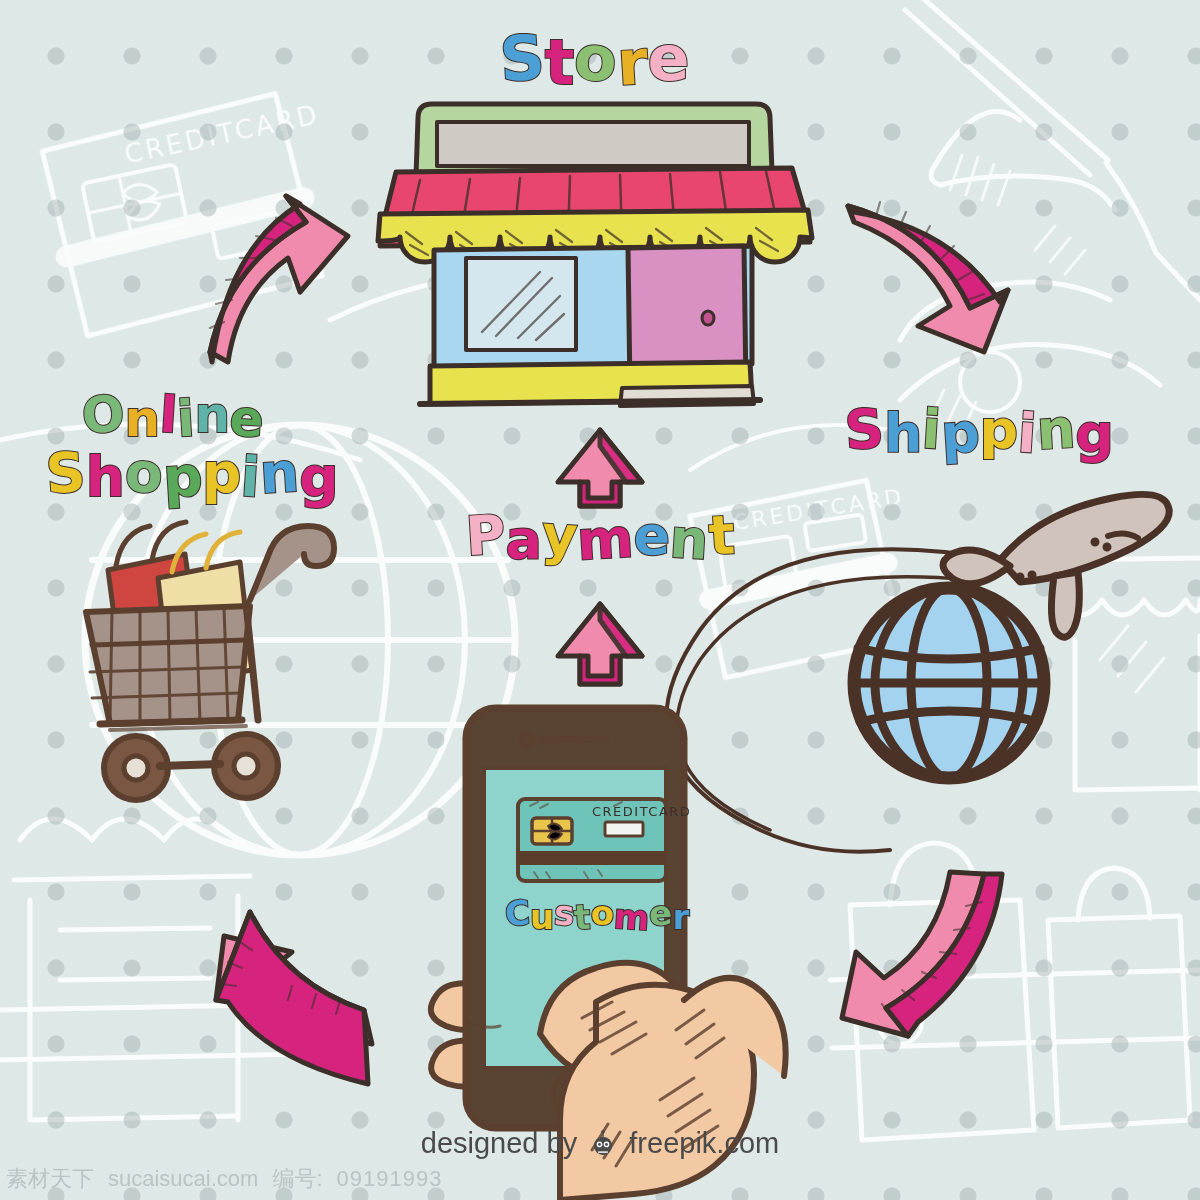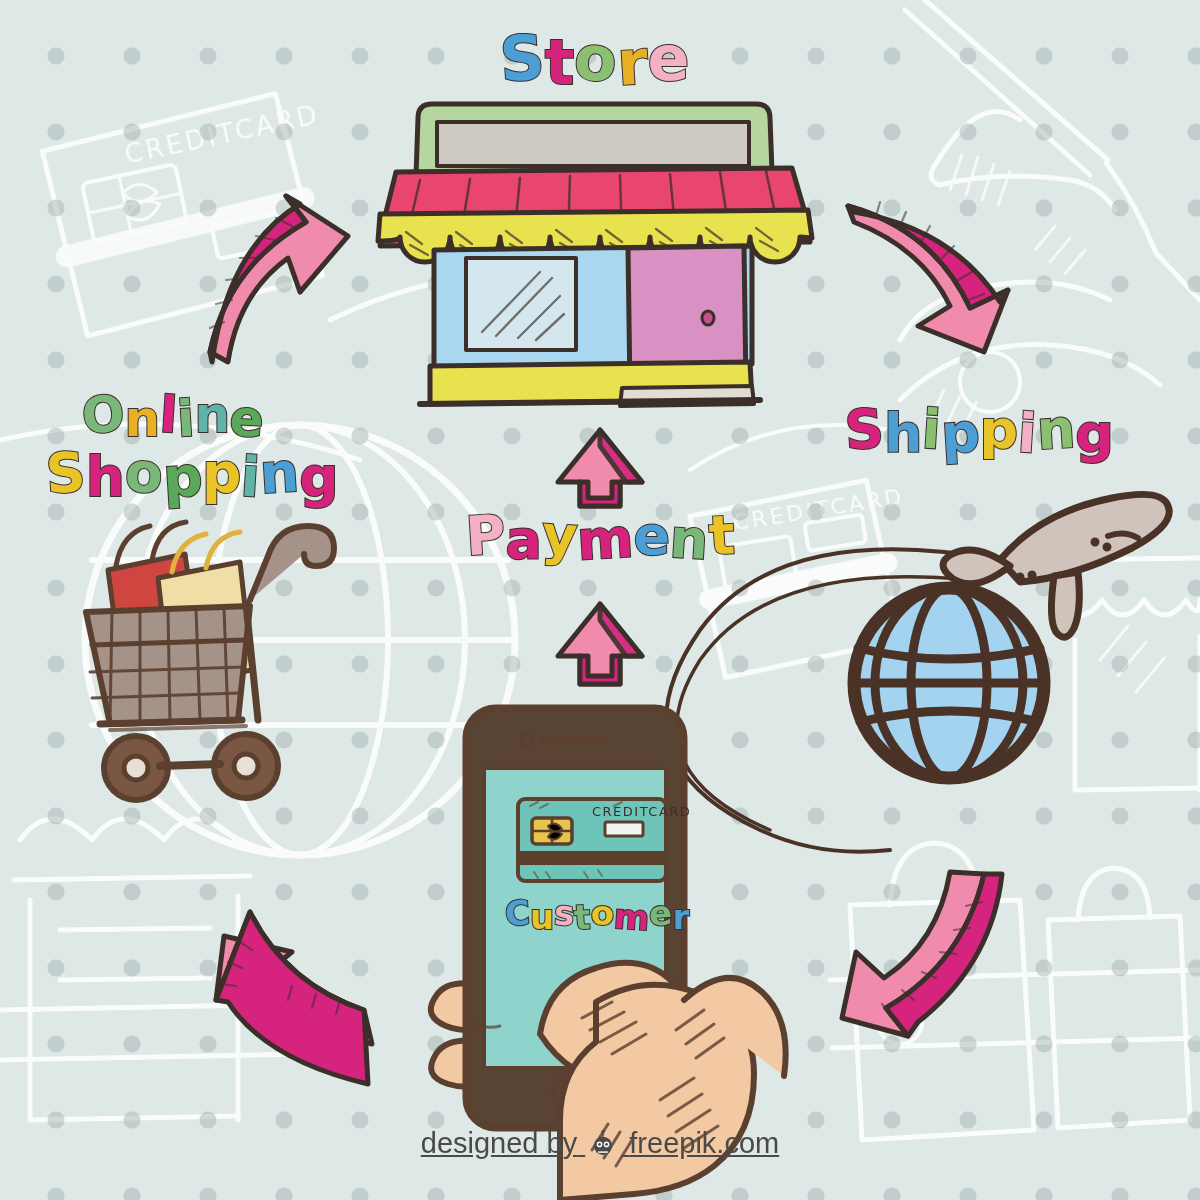--- a/index.html
+++ b/index.html
@@ -42,21 +42,20 @@
   .title-payment{left:466px;top:510px;font-size:54px;}
   .title-customer{left:505px;top:898px;font-size:34px;}
 
   
   #credit{
     position:absolute;left:0;right:0;top:1127px;
     text-align:center;
     font-family:"Liberation Sans", sans-serif;
     font-size:29px;color:#4a4a4a;letter-spacing:0px;
     z-index:40;
-    text-decoration:underline;
   }
   #credit .fp-mark{
     display:inline-block;vertical-align:-4px;
     width:28px;height:28px;margin:0 4px;
   }
   
   #watermark{
     position:absolute;left:0;right:0;bottom:0;height:42px;
     display:flex;align-items:center;
     font-size:22px;color:#b9c5c4;
@@ -363,14 +362,20 @@
       <circle cx="25" cy="22" r="4" fill="#ffffff"></circle>
       <circle cx="15" cy="22" r="2" fill="#4a4a4a"></circle>
       <circle cx="25" cy="22" r="2" fill="#4a4a4a"></circle>
       <path d="M20 11 L20 5" stroke="#4a4a4a" stroke-width="2"></path>
       <circle cx="20" cy="4" r="2.5" fill="#4a4a4a"></circle>
       <path d="M13 33 L27 33" stroke="#ffffff" stroke-width="2"></path>
     </svg>
     <span>freepik.com</span>
   </div>
 
+  <div id="watermark">
+    <span>素材天下</span>
+    <span>sucaisucai.com</span>
+    <span>编号:</span>
+    <span class="wm-num">09191993</span>
+  </div>
 
 </div>
 
 </body></html>

